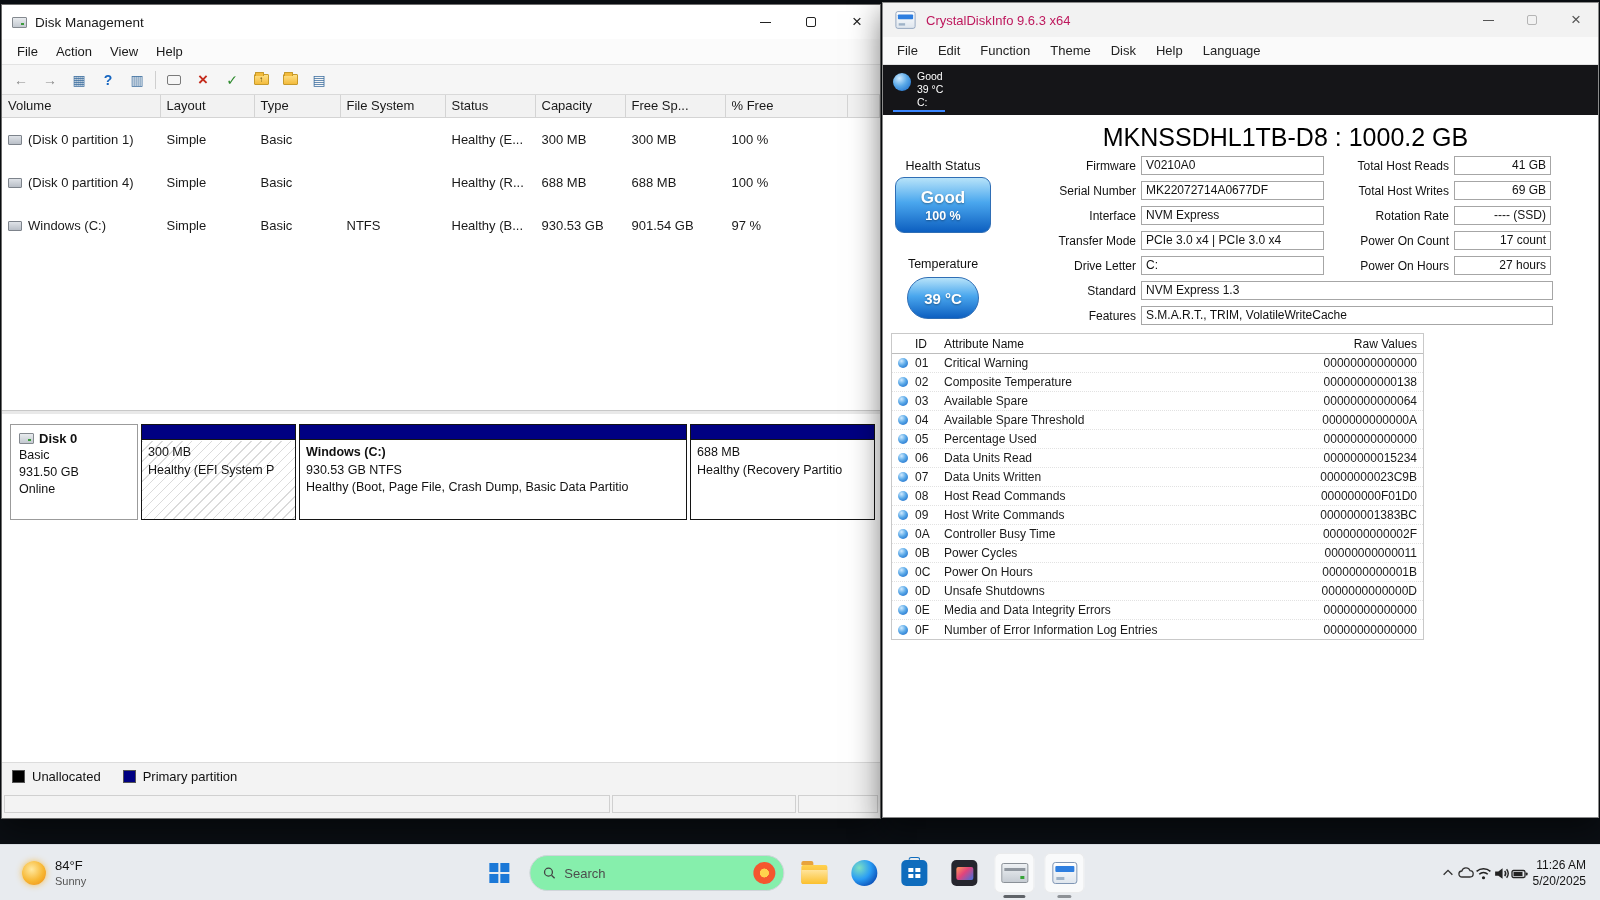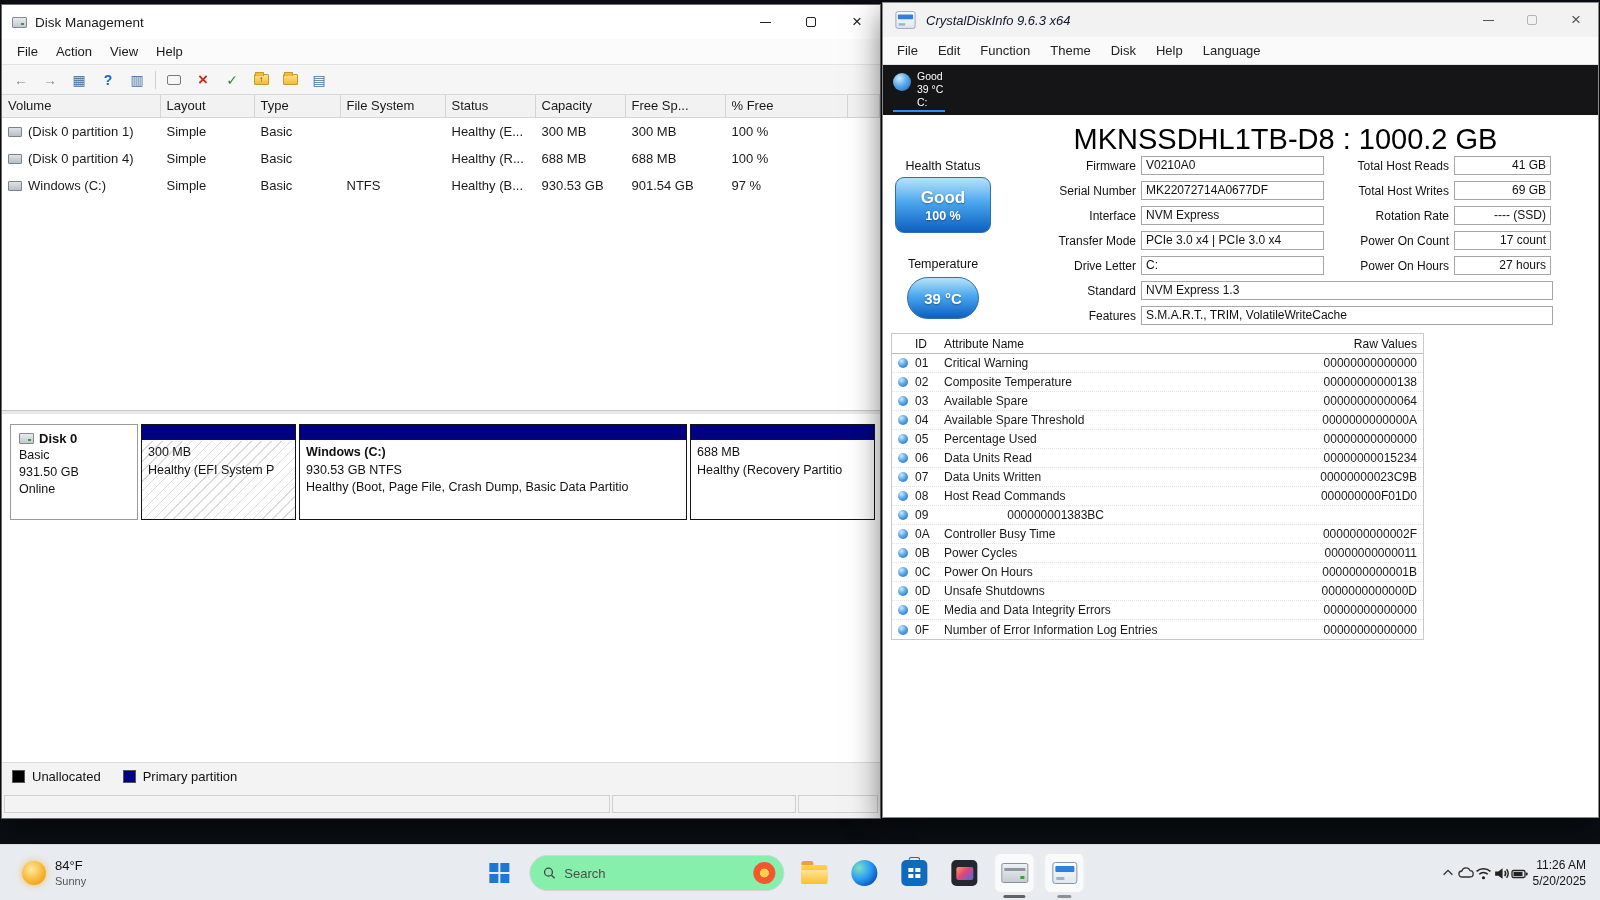--- a/index.html
+++ b/index.html
@@ -23,21 +23,21 @@
   .tb-sep { width:1px; height:18px; background:#cfcfcf; }
   .drive-ico { display:inline-block; width:15px; height:11px; background:linear-gradient(#e8ebee,#c3c9d0); border:1px solid #84898f; border-radius:1px; position:relative; }
   .drive-ico::after { content:""; position:absolute; right:2px; bottom:2px; width:3px; height:2px; background:#3c9b3c; }
   .mini-folder { display:inline-block; width:15px; height:11px; background:linear-gradient(#ffe085,#f3bb3c); border:1px solid #c79a2a; border-radius:1px; position:relative; font-size:8px; line-height:10px; text-align:center; color:#5c4708; }
   .mini-folder::before { content:""; position:absolute; top:-3px; left:0; width:7px; height:3px; background:#f3bb3c; border:1px solid #c79a2a; border-bottom:none; border-radius:1px 1px 0 0; }
   .bubble { display:inline-block; width:14px; height:10px; border:1.5px solid #7a7a7a; border-radius:2px; }
 
   .dm-table-pane { height:316px; background:#fff; overflow:hidden; flex:none; border-bottom:1px solid #c8c8c8; }
   table.voltab { border-collapse:collapse; width:100%; table-layout:fixed; }
   .voltab th { background:#f2f2f2; font-weight:400; font-size:13px; text-align:left; padding:3px 6px; border-right:1px solid #d4d4d4; border-bottom:1px solid #d4d4d4; color:#1a1a1a; height:22px; white-space:nowrap; overflow:hidden; }
-  .voltab td { font-size:13px; color:#1a1a1a; padding:6px 6px; height:21px; white-space:nowrap; overflow:hidden; border-right:1px solid transparent; }
+  .voltab td { font-size:13px; color:#1a1a1a; padding:14px 6px; height:21px; white-space:nowrap; overflow:hidden; border-right:1px solid transparent; }
   .vol-ico { display:inline-block; width:14px; height:10px; background:linear-gradient(#dfe3e8,#b9bfc7); border:1px solid #7d838b; border-radius:1px; margin-right:6px; vertical-align:-1px; }
   .dm-splitter { height:3px; background:#e9e9e9; flex:none; }
 
   .dm-graph { height:348px; background:#fff; flex:none; position:relative; }
   .graph-row { position:absolute; left:8px; top:10px; display:flex; gap:3px; }
   .disk-label-box { width:128px; height:96px; border:1px solid #9b9b9b; background:#fff; padding:5px 8px; font-size:12.5px; color:#111; line-height:17px; flex:none; }
   .disk-label-box .dname { font-weight:700; font-size:13px; display:flex; align-items:center; gap:5px; }
   .part { background:#fff; border:1px solid #141414; position:relative; display:flex; flex-direction:column; height:96px; }
   .p1 { width:155px; } .p2 { width:388px; } .p3 { width:185px; }
   .pstripe { height:15px; background:#000082; border-bottom:1px solid #141414; flex:none; }
@@ -48,31 +48,31 @@
   .dm-legend { height:28px; background:#f3f3f3; border-top:1px solid #dcdcdc; display:flex; align-items:center; gap:22px; padding-left:10px; flex:none; }
   .legend-item { display:flex; align-items:center; gap:7px; font-size:13px; color:#111; }
   .legend-swatch { width:13px; height:13px; border:1px solid #555; display:inline-block; }
   .dm-statusbar { flex:1; background:#f3f3f3; display:flex; align-items:center; gap:2px; padding:3px 2px; }
   .status-cell { height:18px; background:#f3f3f3; border:1px solid #d0d0d0; }
   .sc1 { width:606px; } .sc2 { width:184px; } .sc3 { flex:1; }
 
   
   .cdi { left:882px; top:2px; width:717px; height:816px; border:1px solid #8a8a8a; }
   .cdi-titlebar { height:34px; background:#f2f2f2; display:flex; align-items:center; padding-left:10px; flex:none; }
-  .cdi-title { font-size:13px; color:#0f172a; margin-left:8px;font-style:italic; }
+  .cdi-title { font-size:13px; color:#be185d; margin-left:8px; }
   .cdi-titlebar .win-btn { width:44px; color:#555; }
   .cdi-menubar { height:28px; background:#fafafa; border-bottom:1px solid #e2e2e2; display:flex; align-items:center; padding-left:4px; flex:none; }
   .cdi-menubar .menu-item { font-size:13px; color:#222; padding:4px 10px; }
   .cdi-drivebar { height:50px; background:#151518; flex:none; display:flex; align-items:center; padding-left:8px; }
   .drive-tab { display:flex; align-items:flex-start; gap:6px; position:relative; height:44px; padding:2px 6px 0 2px; }
   .blue-ball { width:18px; height:18px; border-radius:50%; background:radial-gradient(circle at 35% 30%, #cfeaff, #5aa9e8 45%, #1261c4); margin-top:3px; flex:none; }
   .drive-tab-text { font-size:10.5px; color:#fff; line-height:13px; }
   .drive-tab-underline { position:absolute; left:2px; bottom:0; width:52px; height:2px; background:#3a86ff; }
   .cdi-main { flex:1; background:#fff; position:relative; overflow:hidden; }
-  .cdi-model { position:absolute; left:120px; right:30px; top:8px; text-align:center; font-size:29px; color:#000; }
+  .cdi-model { position:absolute; left:120px; right:30px; top:8px; text-align:center; font-size:25px; color:#000; }
   .hs-label { position:absolute; left:0; top:44px; width:120px; text-align:center; font-size:12.5px; color:#111; }
   .health-btn { position:absolute; left:12px; top:62px; width:96px; height:56px; border-radius:9px; border:1px solid #2f6eb5; background:linear-gradient(180deg,#b7e3f9 0%,#4aa7ee 45%,#0d5fc0 100%); color:#fff; display:flex; flex-direction:column; align-items:center; justify-content:center; text-shadow:0 1px 2px rgba(0,0,0,.35); }
   .health-btn .hv { font-size:17px; font-weight:700; }
   .health-btn .hp { font-size:12.5px; font-weight:700; margin-top:1px; }
   .temp-label { position:absolute; left:0; top:142px; width:120px; text-align:center; font-size:12.5px; color:#111; }
   .temp-btn { position:absolute; left:24px; top:162px; width:72px; height:42px; border-radius:21px; border:1px solid #2f6eb5; background:linear-gradient(180deg,#b7e3f9 0%,#4aa7ee 45%,#0d5fc0 100%); color:#fff; font-size:15px; font-weight:700; display:flex; align-items:center; justify-content:center; text-shadow:0 1px 2px rgba(0,0,0,.35); }
   .info-rows { position:absolute; left:120px; top:38px; width:555px; }
   .frow { display:flex; align-items:center; height:25px; }
   .flabel { width:138px; text-align:right; padding-right:5px; font-size:12px; color:#111; white-space:nowrap; }
   .flabel.fr2 { width:130px; }
@@ -454,20 +454,21 @@
             </span>
             <span class="sid">08</span>
             <span class="sname">Host Read Commands</span>
             <span class="sraw">000000000F01D0</span>
           </div>
           <div class="srow">
             <span class="sdot-cell">
               <span class="sdot"></span>
             </span>
             <span class="sid">09</span>
+            <span class="sname">Host Write Commands</span>
             <span class="sraw">000000001383BC</span>
           </div>
           <div class="srow">
             <span class="sdot-cell">
               <span class="sdot"></span>
             </span>
             <span class="sid">0A</span>
             <span class="sname">Controller Busy Time</span>
             <span class="sraw">0000000000002F</span>
           </div>

